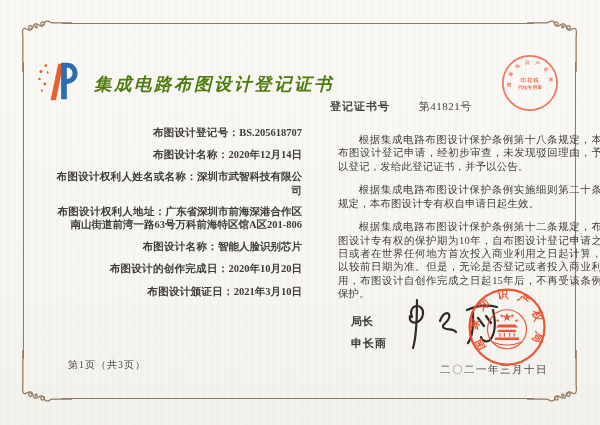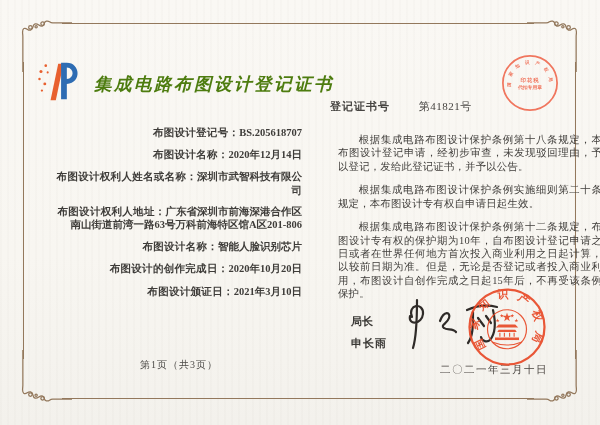--- a/index.html
+++ b/index.html
@@ -45,21 +45,21 @@
   .rightcol p{margin:0 0 10px 0;text-indent:2em;letter-spacing:.2px;}
   
   .signer{position:absolute;left:351px;top:314px;font-size:11px;font-weight:700;color:#3a3835;}
   .signer .nm{margin-top:7px;letter-spacing:1px;}
   .sig{position:absolute;left:393px;top:297px;width:112px;height:56px;}
   
   .bigseal{position:absolute;left:462px;top:282px;width:90px;height:90px;opacity:.92;}
   .smallseal{position:absolute;left:500px;top:53px;width:60px;height:60px;opacity:.85;}
   .sealdate{position:absolute;left:440px;top:363px;width:135px;text-align:left;font-size:10.5px;letter-spacing:1.5px;color:#48433f;}
   
-  .footer{position:absolute;left:68px;top:358px;width:150px;text-align:right;font-size:10px;letter-spacing:1px;color:#4c4a47;}
+  .footer{position:absolute;left:68px;top:358px;width:150px;text-align:left;font-size:10px;letter-spacing:1px;color:#4c4a47;}
 </style>
 </head>
 <body>
 
 <div class="fl top"></div>
 <div class="fl bottom"></div>
 <div class="fl left"></div>
 <div class="fl right"></div>
 
 <div class="corner tl">

